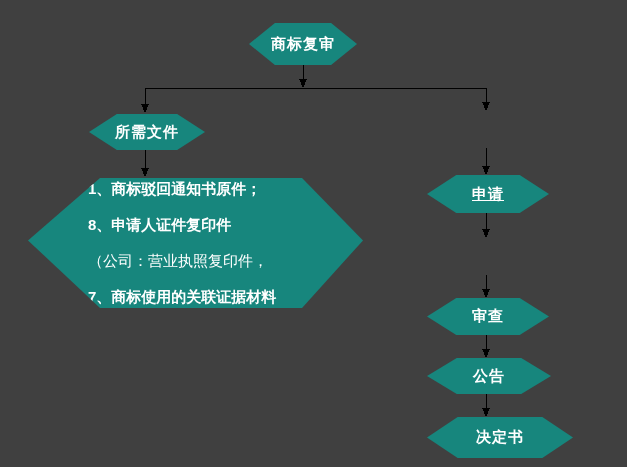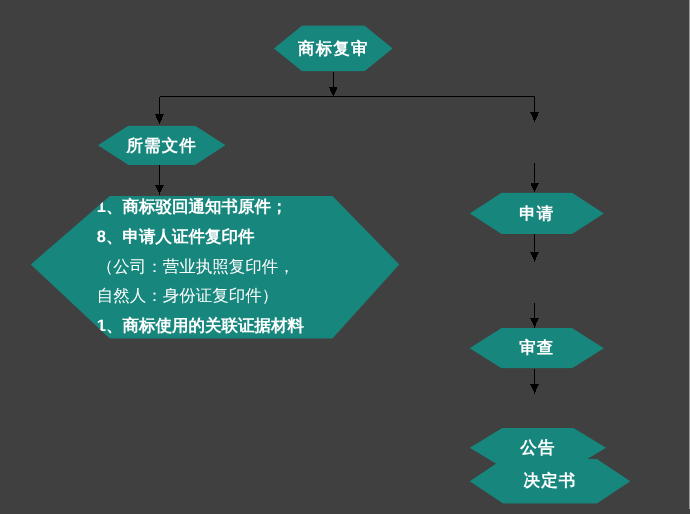--- a/index.html
+++ b/index.html
@@ -28,24 +28,24 @@
     align-items: center;
     justify-content: center;
     font-weight: bold;
     font-size: 15px;
     letter-spacing: 1px;
     clip-path: polygon(24% 0, 76% 0, 100% 50%, 76% 100%, 24% 100%, 0 50%);
   }
   .hex-root    { left: 249px; top: 23px;  width: 108px; height: 42px; }
   .hex-docs    { left: 89px;  top: 114px; width: 116px; height: 36px; }
   .hex-process { left: 427px; top: 112px; width: 122px; height: 36px; }
-  .hex-apply   { left: 427px; top: 175px; width: 122px; height: 38px; }
+  .hex-apply   { left: 427px; top: 175px; width: 122px; height: 38px; text-decoration: underline; }
   .hex-accept  { left: 427px; top: 238px; width: 122px; height: 37px; }
   .hex-examine { left: 427px; top: 298px; width: 122px; height: 37px; }
-  .hex-announce{ left: 427px; top: 358px; width: 124px; height: 36px; margin-top: 31px; }
+  .hex-announce{ left: 427px; top: 358px; width: 124px; height: 36px; }
   .hex-decision{ left: 427px; top: 417px; width: 146px; height: 41px;
                  clip-path: polygon(21% 0, 79% 0, 100% 50%, 79% 100%, 21% 100%, 0 50%); }
   .hex-details {
     left: 28px; top: 178px; width: 335px; height: 130px;
     clip-path: polygon(21.5% 0, 81.8% 0, 100% 48%, 81.8% 100%, 21.5% 100%, 0 48%);
     flex-direction: column;
     align-items: flex-start;
     justify-content: space-between;
     padding-left: 60px;
     box-sizing: border-box;
@@ -98,22 +98,21 @@
   </div>
 
   <div class="hex hex-docs">
     <span>所需文件</span>
   </div>
 
   <div class="hex hex-details">
     <div class="detail-line">1、商标驳回通知书原件；</div>
     <div class="detail-line">8、申请人证件复印件</div>
     <div class="detail-line regular">（公司：营业执照复印件，</div>
-    <div class="detail-line regular">自然人：身份证复印件）</div>
-    <div class="detail-line">1、商标使用的关联证据材料</div>
+    <div class="detail-line">7、商标使用的关联证据材料</div>
   </div>
 
 
   <div class="hex hex-apply">
     <span>申请</span>
   </div>
 
 
   <div class="hex hex-examine">
     <span>审查</span>

